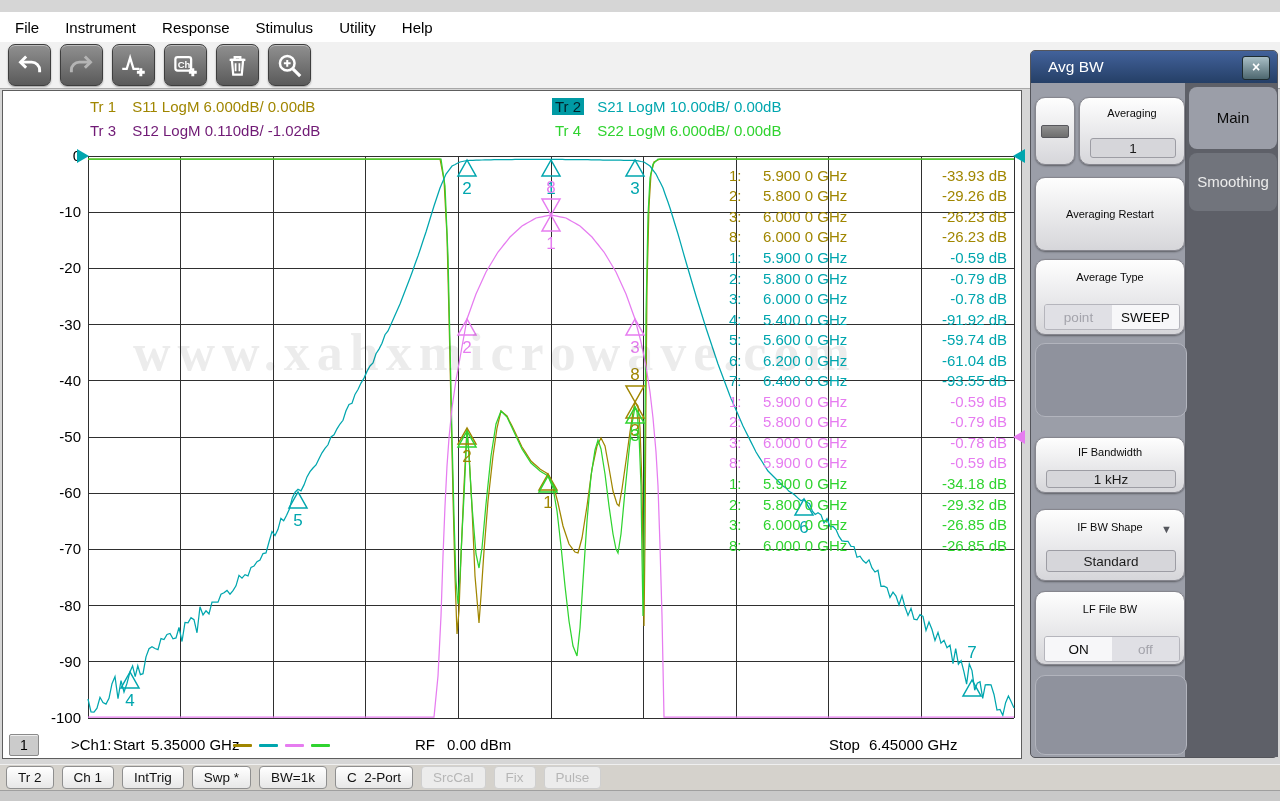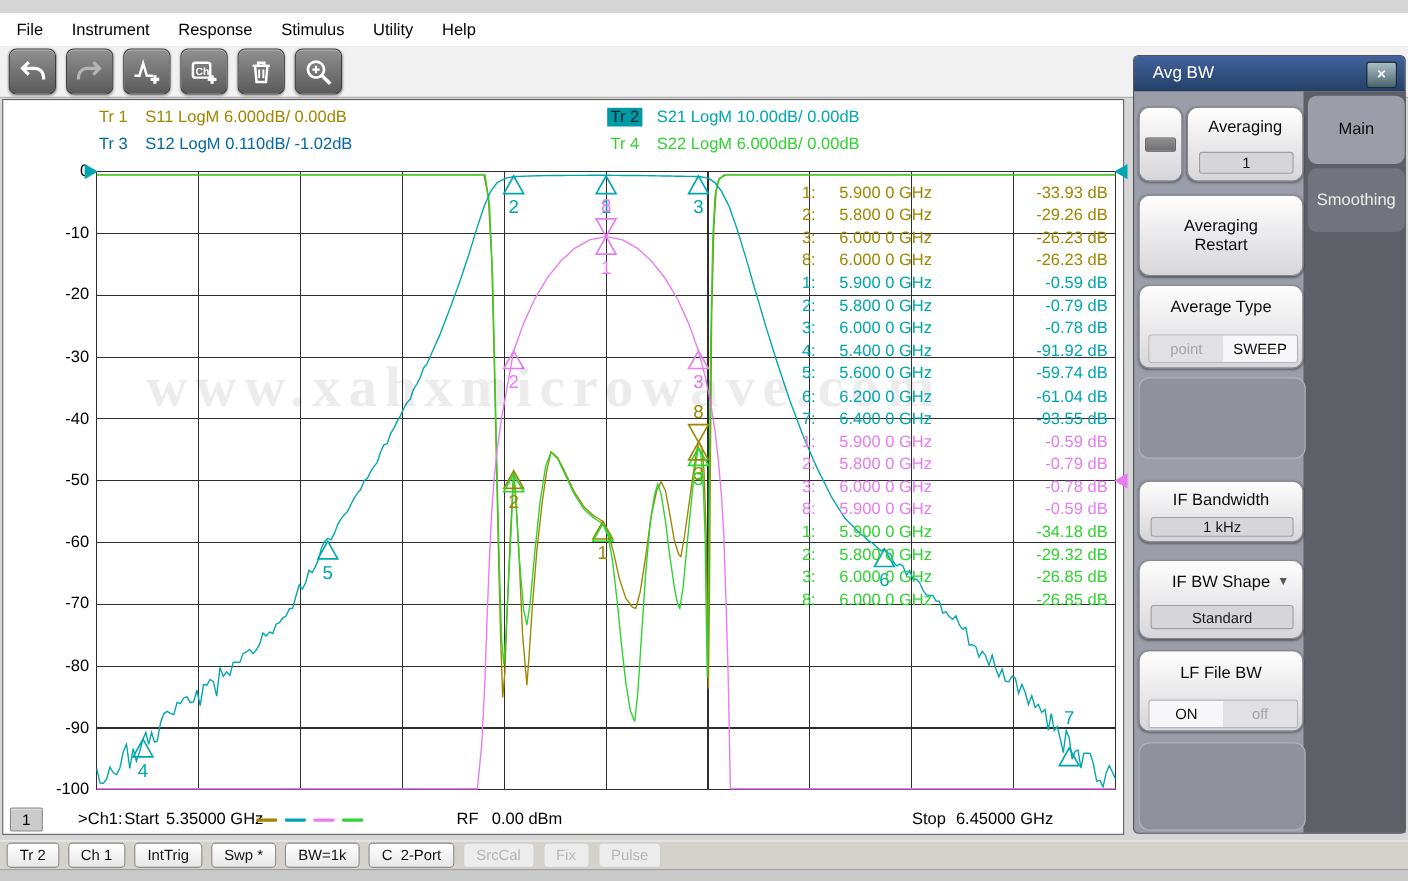--- a/index.html
+++ b/index.html
@@ -30,21 +30,21 @@
   #dashes{position:absolute;left:230px;top:12px;display:flex;}
   .dash{width:19px;height:3px;border-radius:1px;margin-right:7px;}
   
   #side-panel{position:absolute;left:1030px;top:38px;width:248px;height:708px;background:#9b9ea8;border:1px solid #54555b;border-radius:5px;box-sizing:border-box;}
   #panel-title{position:absolute;left:0;top:0;width:100%;height:32px;background:linear-gradient(#42629b,#253f66);border-radius:4px 4px 0 0;color:#fff;font-size:15.5px;display:flex;align-items:center;padding-left:17px;box-sizing:border-box;}
   #panel-close{position:absolute;right:7px;top:5px;width:26px;height:22px;background:linear-gradient(#a9bfc6,#4d676f);border:1px solid #1e2c30;border-radius:3px;color:#fff;font-size:14px;font-weight:bold;text-align:center;line-height:21px;}
   .pstrip{position:absolute;left:154px;top:32px;width:93px;height:674px;background:#5e6068;}
   .ptab{position:absolute;left:158px;width:88px;border-radius:8px;background:#71747c;color:#ececec;display:flex;align-items:center;justify-content:center;text-align:right;font-size:15px;line-height:1.35;}
   .ptab.active{background:#9b9ea8;color:#0a0a0a;}
   .pbtn{position:absolute;border-radius:10px;background:linear-gradient(#fefefe,#d6d6da);border:1px solid #86868e;box-shadow:0 1px 2px rgba(0,0,0,.4);box-sizing:border-box;}
-  .plabel{font-size:15px;color:#0a0a0a;text-align:center;}
+  .plabel{font-size:11px;color:#0a0a0a;text-align:center;}
   .pval{position:absolute;background:#d6d6da;border:1px solid #9d9da4;border-radius:3px;font-size:13.5px;display:flex;align-items:center;justify-content:center;color:#1a1a1a;box-sizing:border-box;}
   .ptoggle{position:absolute;display:flex;border:1px solid #b5b5bc;border-radius:3px;overflow:hidden;}
   .opt{flex:1;display:flex;align-items:center;justify-content:center;font-size:13.5px;background:#e0e0e5;color:#a3a3ab;}
   .opt.sel{background:#f7f7f9;color:#0a0a0a;}
   .pempty{position:absolute;border-radius:10px;background:#8f929d;border:1px solid #b2b4bd;}
   .led{width:26px;height:11px;background:linear-gradient(#909090,#6e6e6e);border:1px solid #57575c;border-radius:2px;}
   .arrow-glyph{position:absolute;right:12px;top:13px;font-size:11px;color:#55575e;}
   
   #status-bar{position:absolute;left:0;top:752px;width:1280px;height:26px;background:#d5d2cc;display:flex;align-items:center;padding-left:6px;box-sizing:border-box;border-top:1px solid #efefef;}
   .sb-btn{height:21px;padding:0 11px;border:1px solid #8f8f8f;border-radius:4px;background:linear-gradient(#ffffff,#e7e7e7);font-size:13.5px;color:#111;display:flex;align-items:center;margin-right:8px;white-space:pre;}
@@ -104,21 +104,21 @@
           <path d="M15 15 l6.5 6.5" stroke="#ffffff" stroke-width="2.8"></path>
           <path d="M7 10 h6 M10 7 v6" stroke="#ffffff" stroke-width="1.8"></path>
         </svg>
       </div>
     </div>
 
   <div id="chart-window">
     <div id="legend">
         <div class="trace-label" style="left: 84px; top: 7px; color: rgb(160, 134, 0);"><span class="tid">Tr 1</span><span class="tdesc">S11 LogM 6.000dB/ 0.00dB</span></div>
         <div class="trace-label" style="left: 549px; top: 7px; color: rgb(0, 166, 174);"><span class="tid sel" style="background: rgb(0, 154, 164); color: rgb(0, 34, 42);">Tr 2</span><span class="tdesc">S21 LogM 10.00dB/ 0.00dB</span></div>
-        <div class="trace-label" style="left: 84px; top: 31px; color: #0369a1;"><span class="tid">Tr 3</span><span class="tdesc">S12 LogM 0.110dB/ -1.02dB</span></div>
+        <div class="trace-label" style="left: 84px; top: 31px; color: #701a75;"><span class="tid">Tr 3</span><span class="tdesc">S12 LogM 0.110dB/ -1.02dB</span></div>
         <div class="trace-label" style="left: 549px; top: 31px; color: rgb(47, 211, 47);"><span class="tid">Tr 4</span><span class="tdesc">S22 LogM 6.000dB/ 0.00dB</span></div>
       </div>
     <div id="ylabels">
         <div class="ylabel" style="top: 56px;">0</div>
         <div class="ylabel" style="top: 112.2px;">-10</div>
         <div class="ylabel" style="top: 168.4px;">-20</div>
         <div class="ylabel" style="top: 224.6px;">-30</div>
         <div class="ylabel" style="top: 280.8px;">-40</div>
         <div class="ylabel" style="top: 337px;">-50</div>
         <div class="ylabel" style="top: 393.2px;">-60</div>

